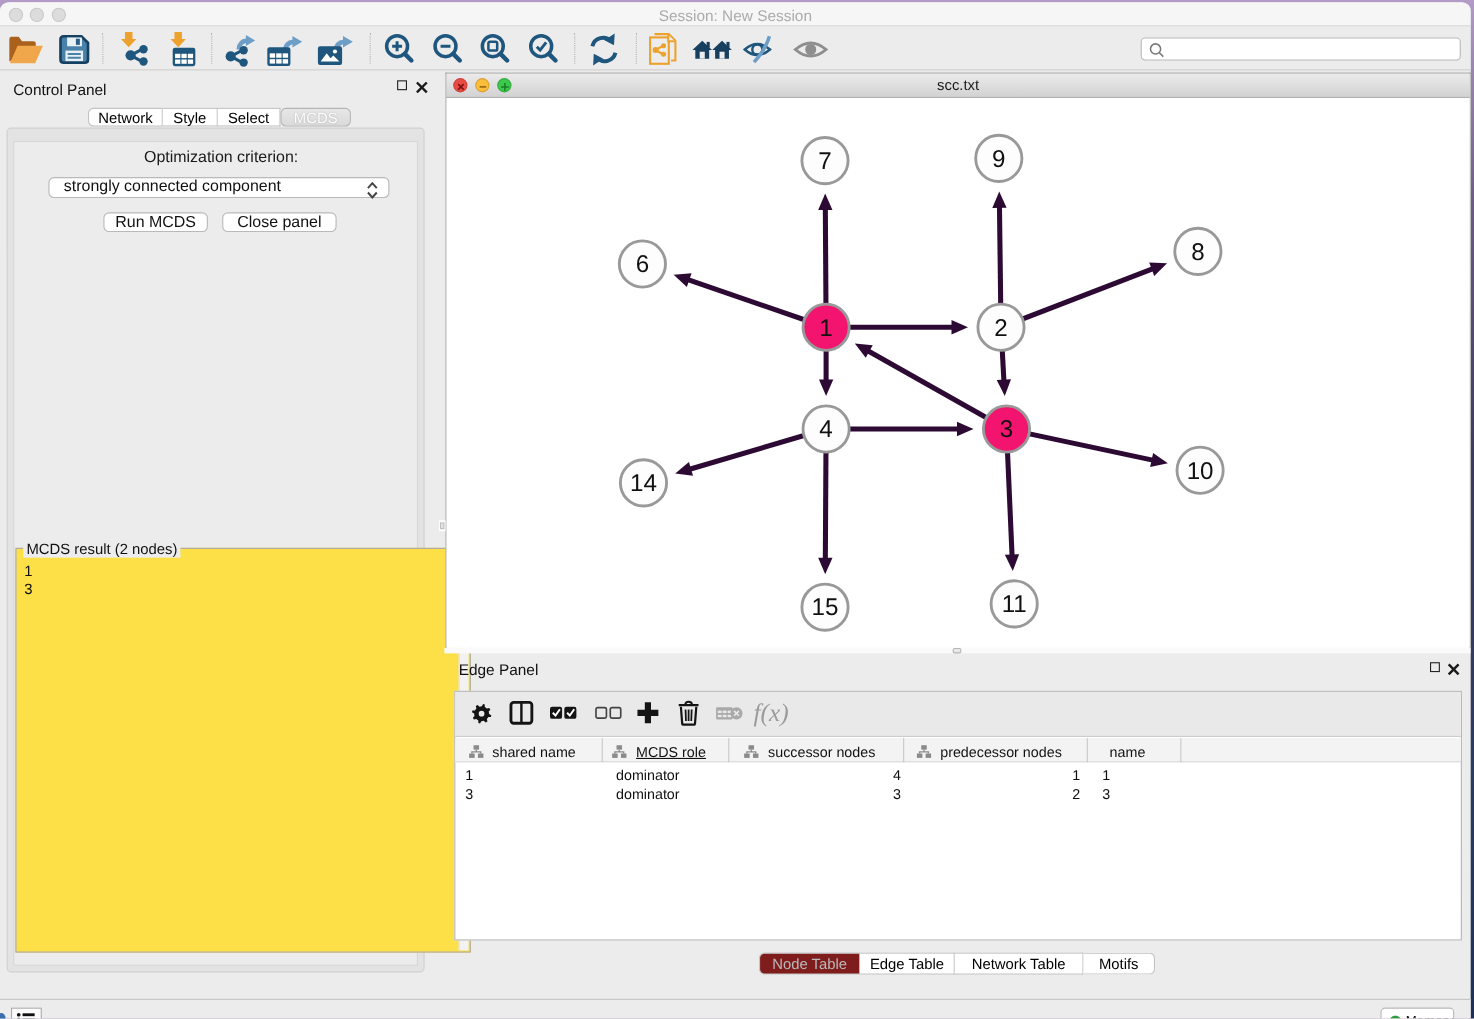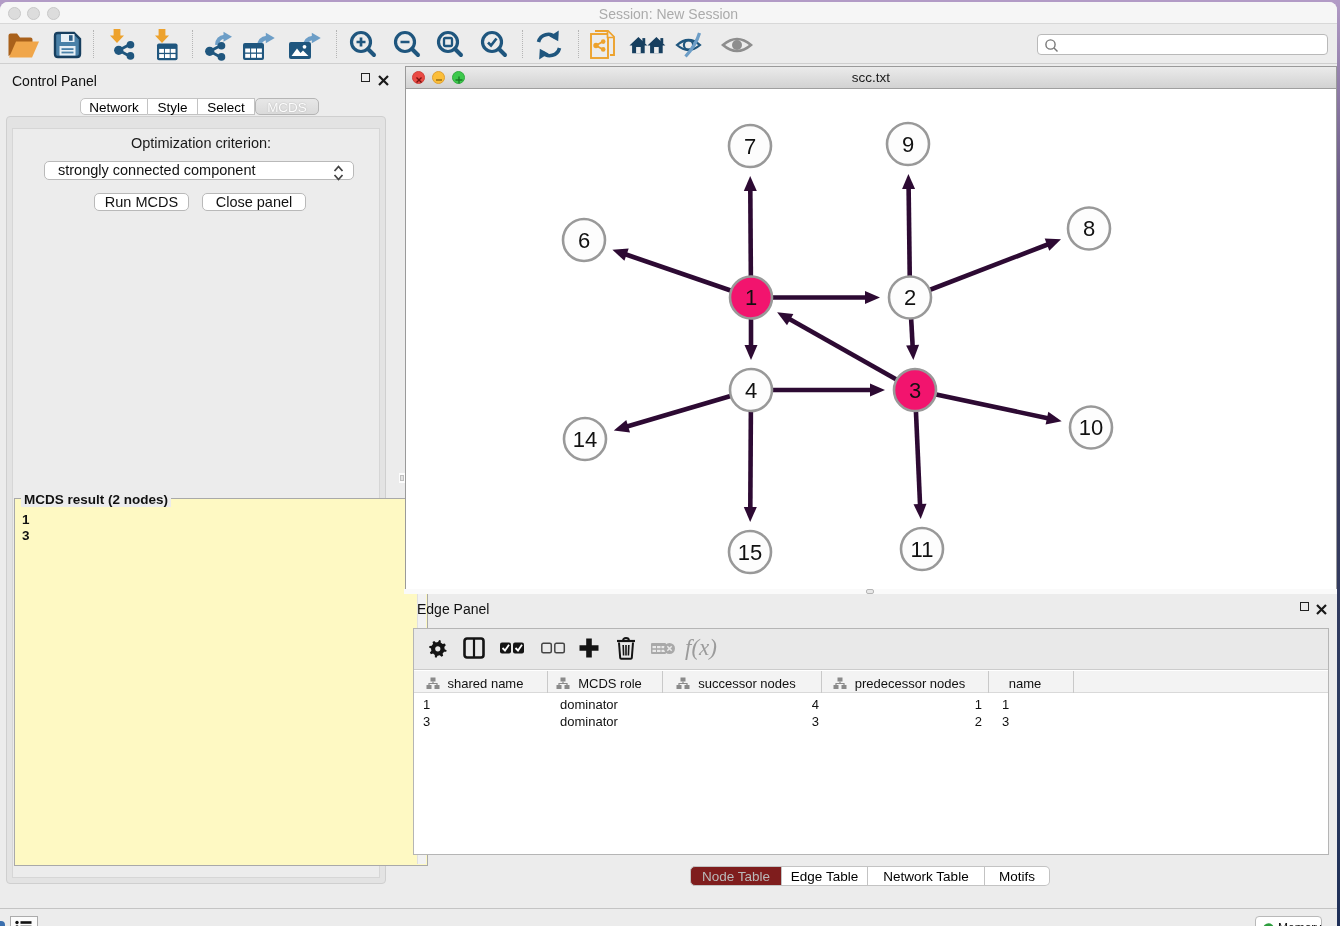--- a/index.html
+++ b/index.html
@@ -33,22 +33,22 @@
   text-shadow:0 0 1.5px #a8a8a8; }
 #cp-outer { position:absolute; left:6px; top:114px; width:380px; height:768px; background:#e3e3e3;
   border:1px solid #cfcfcf; border-radius:4px; }
 #cp-inner { position:absolute; left:5px; top:11px; width:368px; height:750px; background:#ececec;
   border:1px solid #d6d6d6; }
 #opt-label { position:absolute; left:5px; top:6px; width:366px; text-align:center; font-size:14.5px; color:#1a1a1a; }
 #combo { position:absolute; left:31px; top:32px; width:310px; height:19px; background:#fff;
   border:1px solid #b9b9b9; border-radius:5px; font-size:14.5px; color:#111; line-height:17px; padding-left:13px; }
 .btn { position:absolute; background:#fff; border:1px solid #b9b9b9; border-radius:5px;
   font-size:14.5px; color:#111; text-align:center; height:18px; line-height:16px; }
-#mcds-box { position:absolute; left:1px; top:369px; width:414px; height:368px; background:#fef9c3;
-  border:1px solid #a9a9a9;font-weight:bold; }
+#mcds-box { position:absolute; left:1px; top:369px; width:414px; height:368px; background:#fde047;
+  border:1px solid #a9a9a9; }
 #mcds-legend { position:absolute; left:6px; top:-7px; background:#ececec; padding:0 3px;
   font-size:13.5px; color:#111; }
 #mcds-scroll { position:absolute; right:1px; top:1px; width:9px; height:364px; background:#f2f2f2; border-left:1px solid #e0e0e0;}
 
 #netframe { position:absolute; left:405px; top:64px; width:932px; height:523px;
   border:1px solid #9a9a9a; border-bottom:none; background:#fff; }
 #net-titlebar { position:absolute; left:0; top:0; width:930px; height:22px;
   background:linear-gradient(#ebebeb,#d2d2d2); border-bottom:1px solid #9f9f9f; }
 #net-title { position:absolute; left:0; top:3px; width:930px; text-align:center; font-size:13.5px; color:#1a1a1a; }
 .mac { position:absolute; top:4px; width:13px; height:13px; border-radius:50%; }
@@ -452,21 +452,21 @@
         </div>
       <div class="th" style="left:134px; width:115px;">
           <svg width="14" height="13" viewBox="0 0 14 13" style="flex:none;">
             <g fill="#8a8a8a">
               <rect x="4.5" y="0.5" width="5" height="4"></rect>
               <rect x="0.5" y="8" width="5" height="4"></rect>
               <rect x="8.5" y="8" width="5" height="4"></rect>
               <path d="M7 4.5 V6.5 M3 8 V6.5 H11 V8" stroke="#8a8a8a" fill="none" stroke-width="1.2"></path>
             </g>
           </svg>
-          <span style="margin-left:8px;">MCDS role</span>
+          <span style="margin-left:8px;text-decoration:underline;">MCDS role</span>
         </div>
       <div class="th" style="left:249px; width:159px;">
           <svg width="14" height="13" viewBox="0 0 14 13" style="flex:none;">
             <g fill="#8a8a8a">
               <rect x="4.5" y="0.5" width="5" height="4"></rect>
               <rect x="0.5" y="8" width="5" height="4"></rect>
               <rect x="8.5" y="8" width="5" height="4"></rect>
               <path d="M7 4.5 V6.5 M3 8 V6.5 H11 V8" stroke="#8a8a8a" fill="none" stroke-width="1.2"></path>
             </g>
           </svg>

